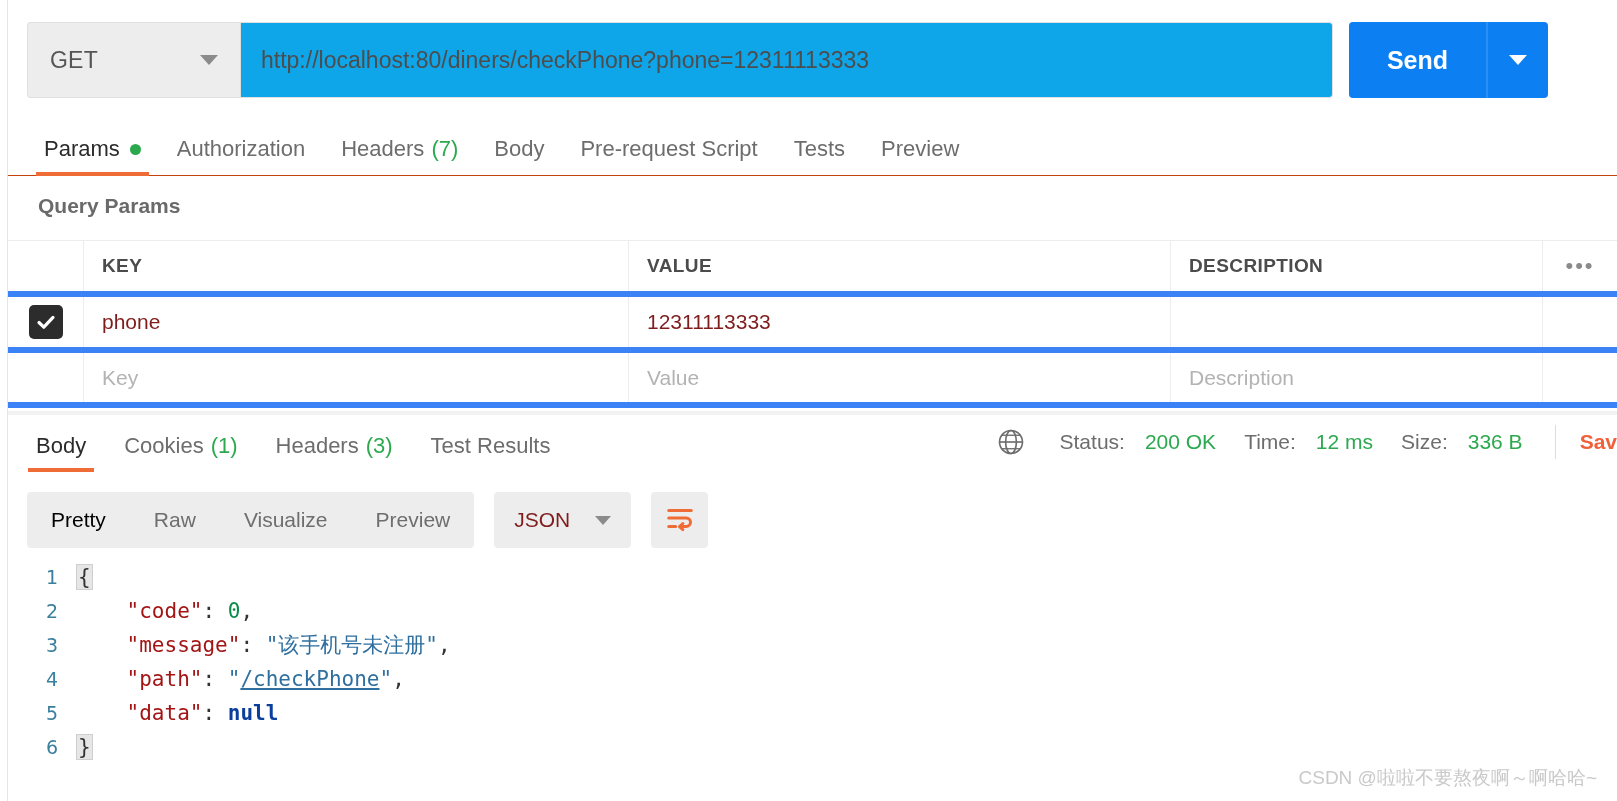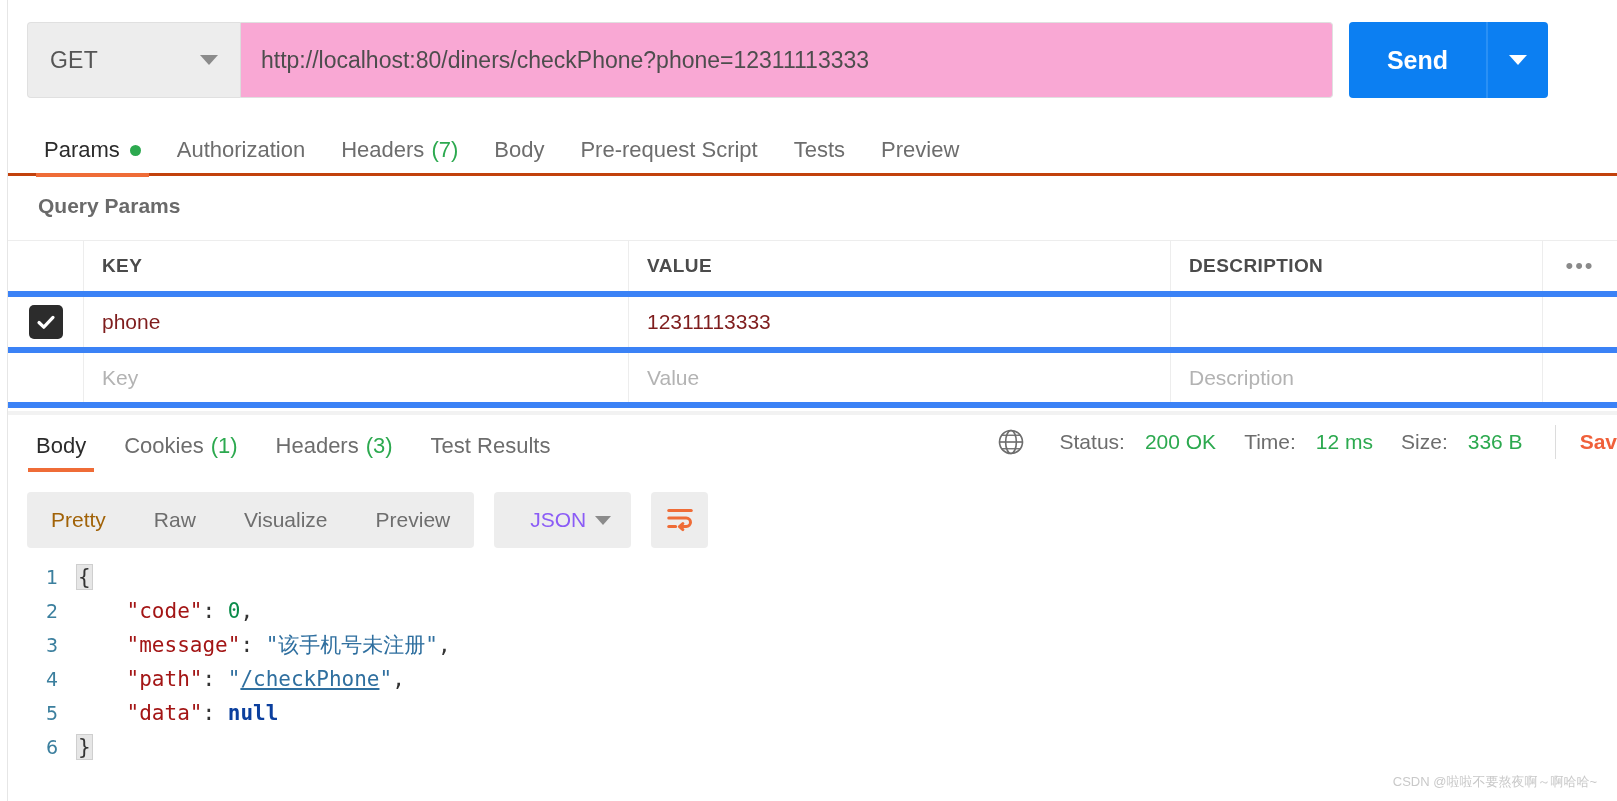--- a/index.html
+++ b/index.html
@@ -44,21 +44,21 @@
   .caret-dn {
     position: absolute; right: 22px; top: 50%;
     transform: translateY(-50%);
     width: 0; height: 0;
     border-left: 9px solid transparent;
     border-right: 9px solid transparent;
     border-top: 10px solid #8b8b8b;
   }
   .url-box {
     flex: 1; height: 76px;
-    background: #f9a8d4;
+    background: #0ea5e9;
     border: 1px solid #e0e0e0;
     border-left: none;
     border-radius: 0 4px 4px 0;
     display: flex; align-items: center;
     padding: 0 20px;
     overflow: hidden;
   }
   .url-text {
     font-size: 23px; color: #4d4d4d;
     white-space: nowrap;
@@ -94,22 +94,22 @@
     width: 0; height: 0;
     border-left: 9px solid transparent;
     border-right: 9px solid transparent;
     border-top: 10px solid #ffffff;
   }
 
   
   .req-tabs {
     position: absolute; left: 8px; top: 124px;
     width: 1609px; height: 52px;
-    display: flex; align-items: flex-start;
-    border-bottom: 3px solid #c2410c;
+    display: flex; align-items: flex-end;
+    border-bottom: 1px solid #c2410c;
   }
   .rtab {
     height: 52px;
     display: flex; align-items: center;
     padding: 0 18px;
     font-size: 22px; color: #6d6d6d;
     cursor: pointer; white-space: nowrap;
     position: relative;
   }
   .rtab:first-child { margin-left: 18px; }
@@ -205,28 +205,28 @@
     display: flex; align-items: center;
   }
   .seg {
     height: 56px; background: #ededed; border-radius: 4px;
     display: flex; align-items: center;
   }
   .seg-item {
     height: 56px; display: flex; align-items: center;
     padding: 0 24px; font-size: 21px; color: #6e6e6e; cursor: pointer;
   }
-  .seg-item.active { color: #a16207; text-align: right; }
+  .seg-item.active { color: #000000; text-align: right; }
   .json-sel {
     margin-left: 20px; height: 56px; width: 137px;
     background: #ededed; border-radius: 4px;
     display: flex; align-items: center; justify-content: space-between;
     padding: 0 20px; cursor: pointer;
   }
-  .json-sel .lbl { font-size: 21px; color: #8b5cf6; margin-left: 16px; }
+  .json-sel .lbl { font-size: 21px; color: #7f1d1d; }
   .mini-caret {
     width: 0; height: 0;
     border-left: 8px solid transparent;
     border-right: 8px solid transparent;
     border-top: 9px solid #8b8b8b;
   }
   .wrap-btn {
     margin-left: 20px; width: 57px; height: 56px;
     background: #ededed; border-radius: 4px;
     display: flex; align-items: center; justify-content: center;
@@ -251,21 +251,21 @@
   .k-str   { color: #a31515; }
   .v-str   { color: #2f6f9f; }
   .v-num   { color: #0b8c4b; }
   .v-null  { color: #0b3f9e; font-weight: bold; }
   .punct   { color: #333; }
   .brace   { color: #333; background: #e6e6e6; border: 1px solid #cfcfcf; padding: 0 1px; }
   .lnk     { color: #2f6f9f; text-decoration: underline; }
 
   .watermark {
     position: absolute; right: 20px; bottom: 10px;
-    font-size: 13px; color: #c9c9c9;
+    font-size: 19px; color: #c9c9c9;
     white-space: nowrap;
   }
 </style>
 </head>
 <body>
 
 <div id="app">
 
   <div class="left-rail"></div>
 

